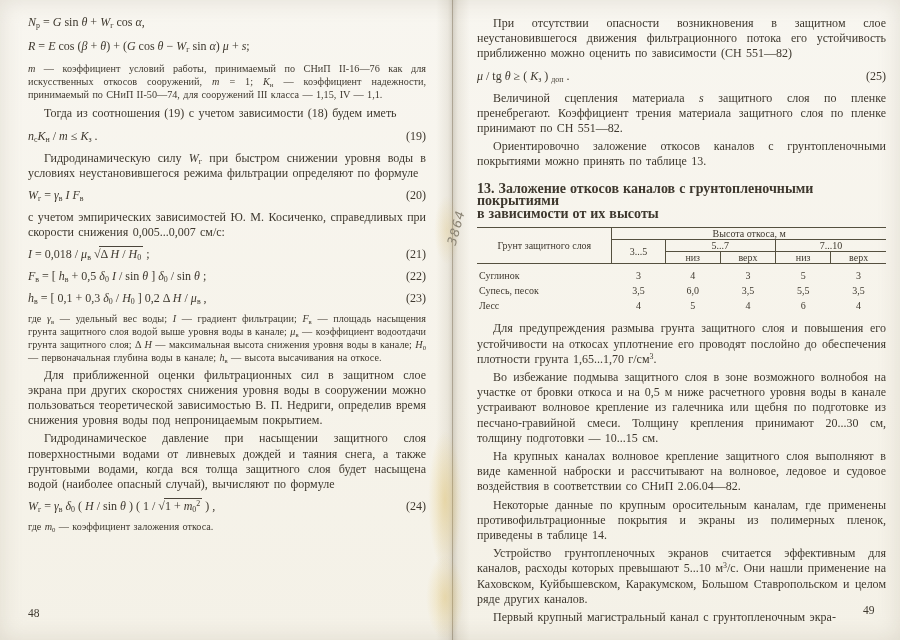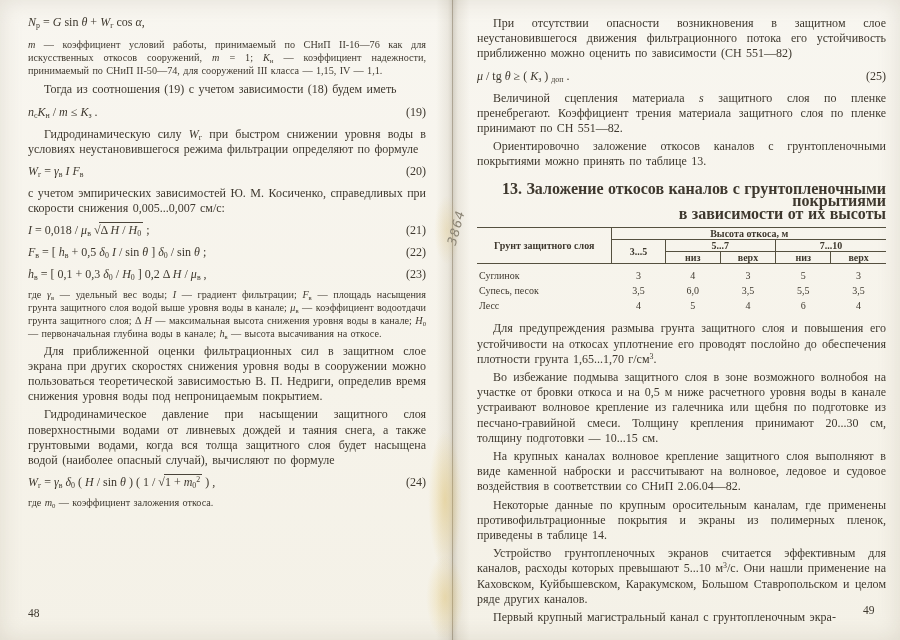--- a/index.html
+++ b/index.html
@@ -32,37 +32,40 @@
   i{font-style:italic;}
   sub{font-size:.66em;vertical-align:-.28em;line-height:0;}
   sup{font-size:.66em;vertical-align:.55em;line-height:0;}
   .rad{white-space:nowrap;}
   .rad-sign{margin-right:-1px;}
   .rad-body{border-top:1px solid #4a443a;padding:0 2px 0 1px;}
   .eq-n{margin-left:8px;}
   .pn{position:absolute;font-size:11.5px;}
   .pn-left{left:28px;top:607px;}
   .pn-right{left:863px;top:604px;}
-  .tbl-caption{font-weight:bold;font-size:16px;line-height:12.6px;margin:13px 0 7px;text-align:right;word-spacing:.5px;}
+  .tbl-caption{font-weight:bold;font-size:14px;line-height:12.6px;margin:13px 0 7px;text-align:left;word-spacing:.5px;}
   table.t13{width:100%;border-collapse:collapse;font-size:10px;margin:0 0 8px 0;border-top:1.4px solid #55503f;}
-  .t13 th{font-weight:bold;text-align:center;vertical-align:middle;padding:0 2px;}
+  .t13 th{font-weight:normal;text-align:center;vertical-align:middle;padding:0 2px;}
   .t13 td{text-align:center;padding:1px 2px;line-height:13px;margin-left:14px;}
   .t13 td.lbl{text-align:left;padding-left:2px;}
   .vl{border-left:1px solid #55503f;}
   .hb{border-bottom:1px solid #55503f;}
   .t13 tbody tr.first td{border-top:1.3px solid #55503f;padding-top:5px;}
 </style>
 </head>
 <body>
 
 <div class="scan">
 
   <div class="page page-left">
     <div class="eq eq-top">
       <span class="eq-f"><i>N</i><sub>р</sub> = <i>G</i> sin <i>θ</i> + <i>W</i><sub>г</sub> cos <i>α</i>,</span>
+    </div>
+    <div class="eq eq-top">
+      <span class="eq-f"><i>R</i> = <i>E</i> cos (<i>β</i> + <i>θ</i>) + (<i>G</i> cos <i>θ</i> − <i>W</i><sub>г</sub> sin <i>α</i>) <i>μ</i> + <i>s</i>;</span>
     </div>
     <p class="small"><i>m</i> — коэффициент условий работы, принимаемый по СНиП II-16—76 как для искусственных откосов сооружений, <i>m</i> = 1; <i>K</i><sub>н</sub> — коэффициент надежности, принимаемый по СНиП II-50—74, для сооружений III класса — 1,15, IV — 1,1.</p>
     <p class="body ind" style="margin-top:5px">Тогда из соотношения (19) с учетом зависимости (18) будем иметь</p>
     <div class="eq">
       <span class="eq-f"><i>n</i><sub>с</sub><i>K</i><sub>н</sub> / <i>m</i> ≤ <i>K</i><sub>з</sub> .</span>
       <span class="eq-n">(19)</span>
     </div>
     <p class="body ind">Гидродинамическую силу <i>W</i><sub>г</sub> при быстром снижении уровня воды в условиях неустановившегося режима фильтрации определяют по формуле</p>
     <div class="eq">
       <span class="eq-f"><i>W</i><sub>г</sub> = <i>γ</i><sub>в</sub> <i>I</i> <i>F</i><sub>в</sub></span>

